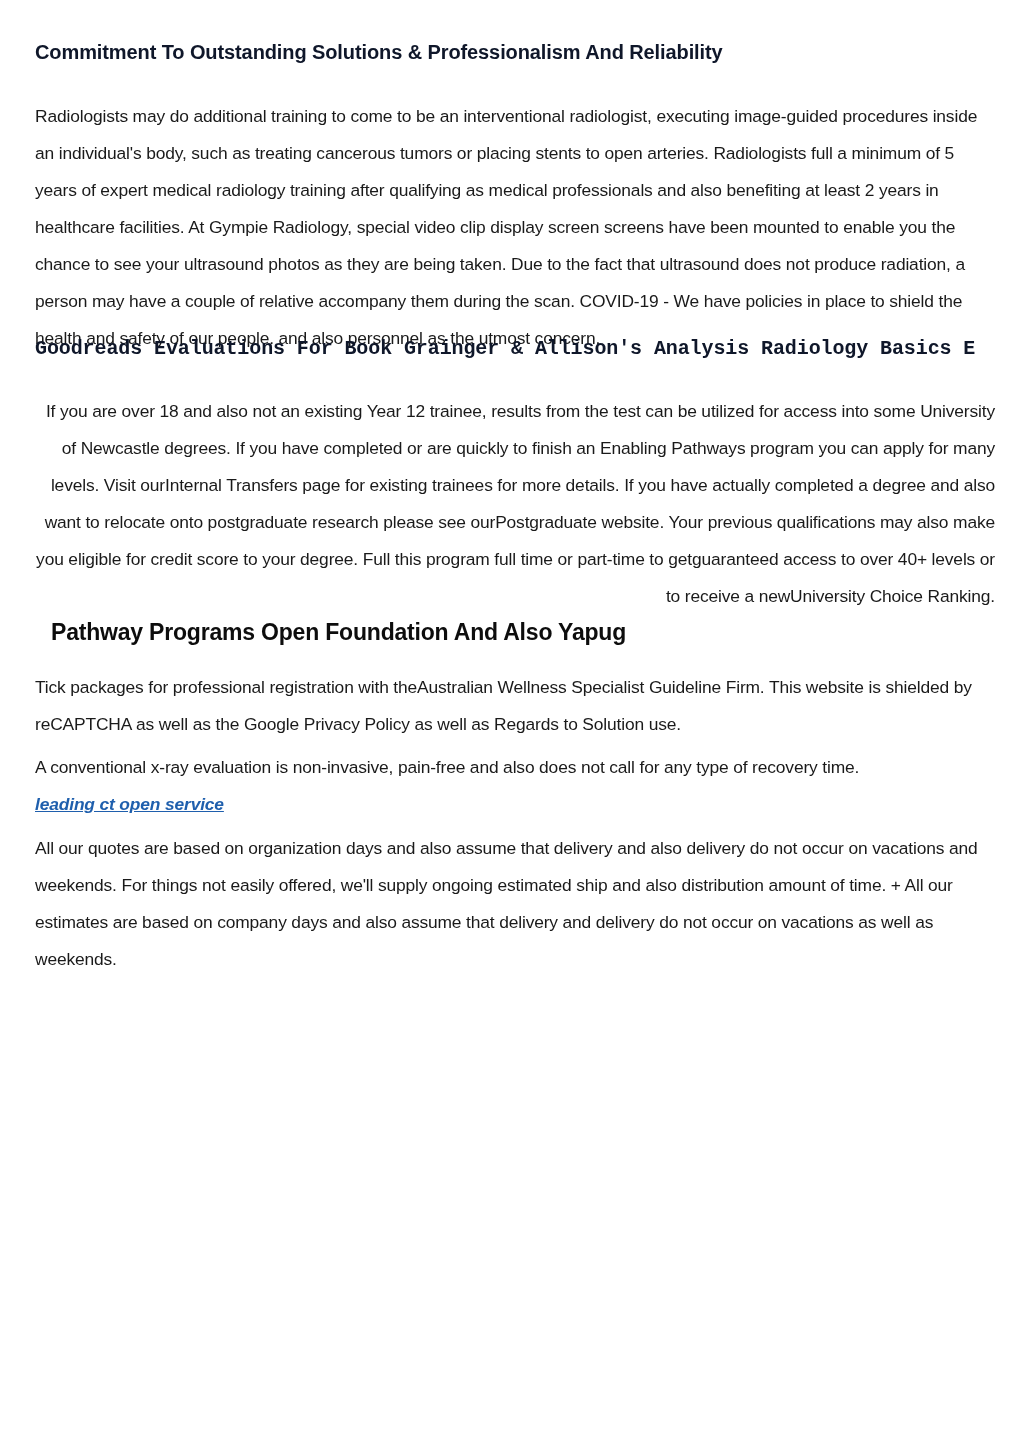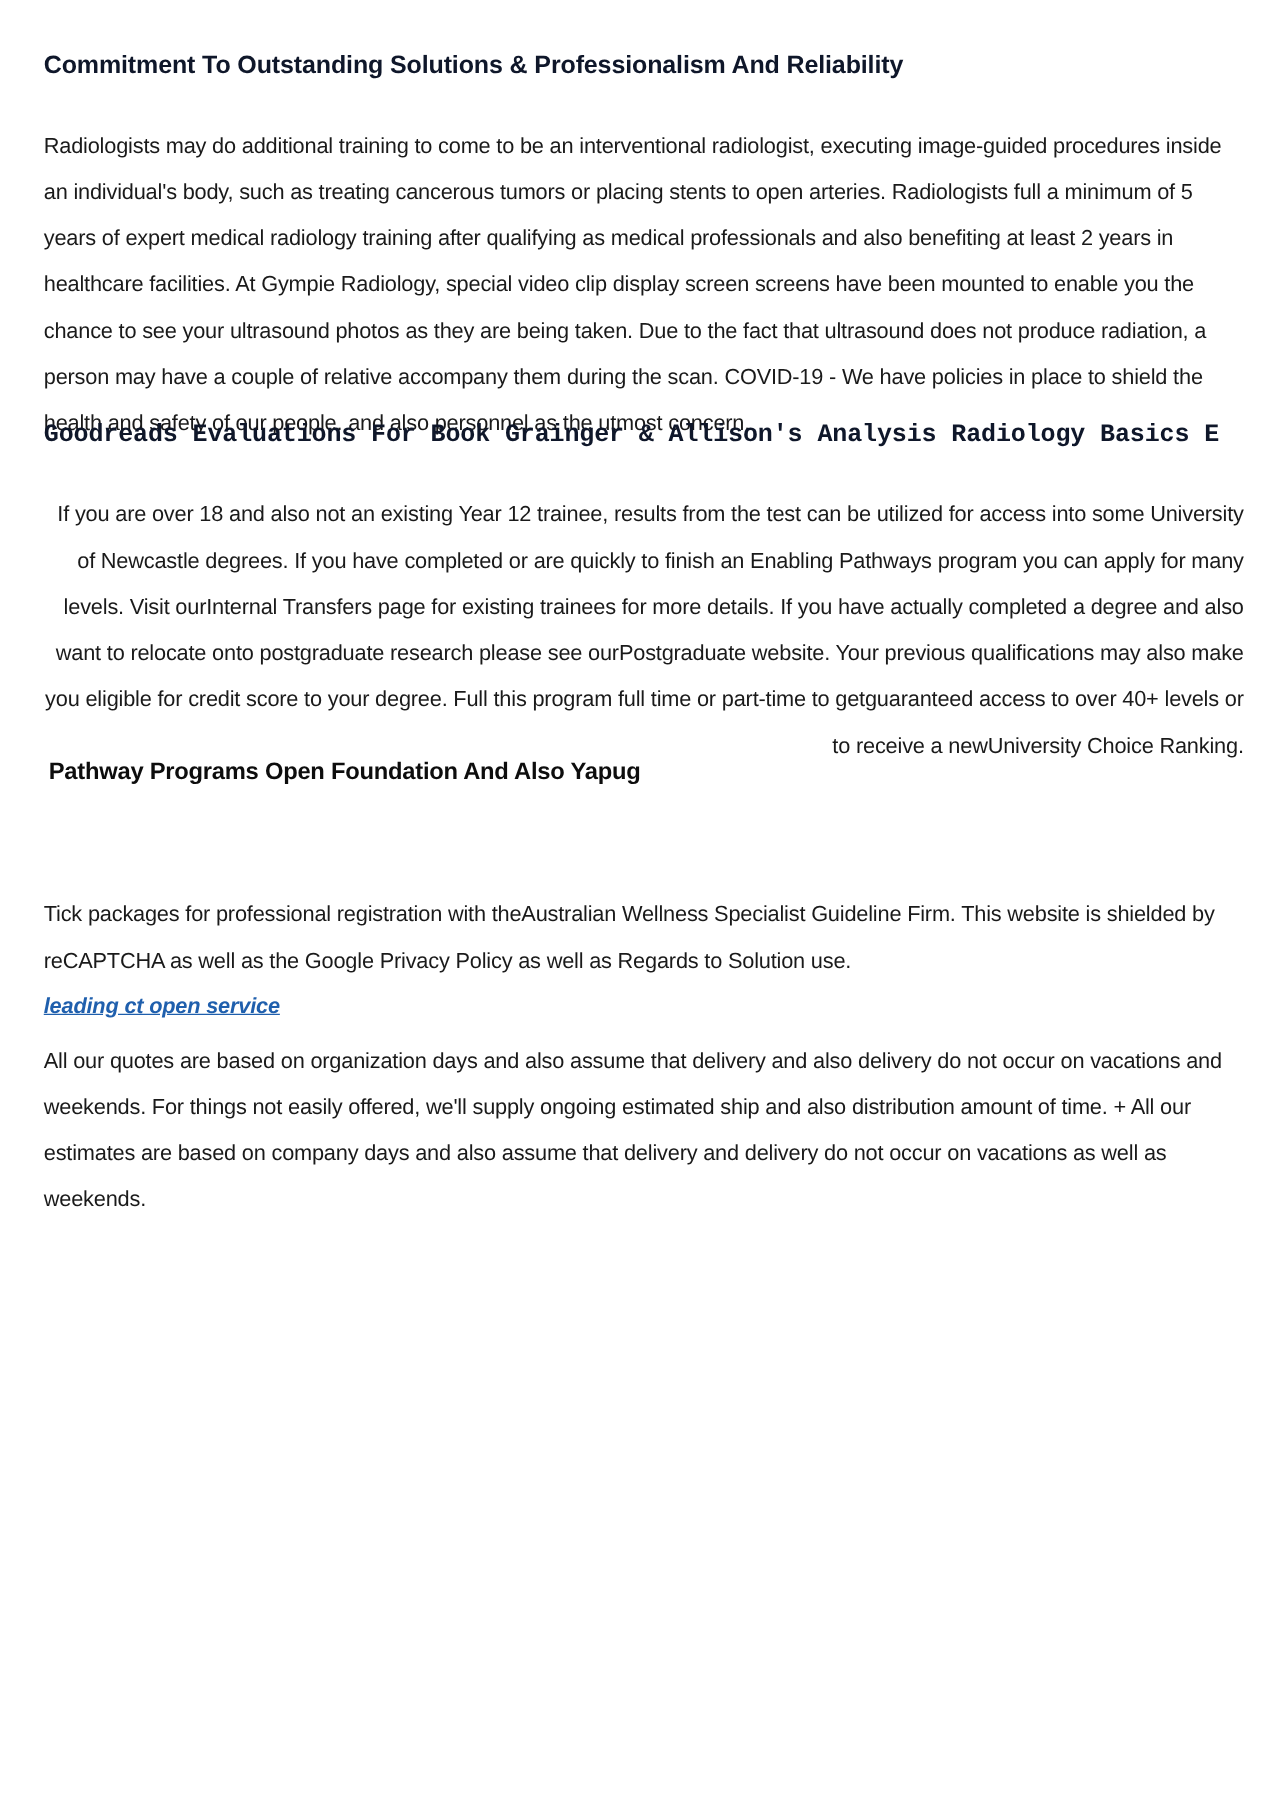--- a/index.html
+++ b/index.html
@@ -22,23 +22,23 @@
       width: 960px;
     }
     h2.section-heading {
       font-size: 20px;
       font-weight: bold;
       margin: 0;
       letter-spacing: -0.1px;
       color: #0f172a;
     }
     h1.section-heading-large {
-      font-size: 19px;
+      font-size: 23px;
       font-weight: bold;
-      margin: 4px;
+      margin: 16px;
       letter-spacing: -0.2px;
       color: #0d0d0d;
     }
     p.body-text {
       font-size: 17.4px;
       line-height: 37px;
       margin: 0;
       color: #1a1a1a;
       letter-spacing: -0.15px;
     }
@@ -47,38 +47,38 @@
       font-weight: bold;
       font-style: italic;
       text-decoration: underline;
       cursor: pointer;
     }
     #h1 { position: absolute; top: 41px; }
     #p1 { position: absolute; top: 98px; }
     #h2 { position: absolute; top: 337px; font-family: Liberation Mono, monospace; }
     #p2 { position: absolute; top: 393px; text-align: right; }
     #h3 { position: absolute; top: 603px; }
-    #p3 { position: absolute; top: 669px; margin-top: 44px; }
+    #p3 { position: absolute; top: 669px; }
     #p4 { position: absolute; top: 749px; }
     #p5 { position: absolute; top: 830px; }
   </style>
 </head>
 <body>
 
 <div class="page">
 
   <h2 id="h1" class="section-heading">Commitment To Outstanding Solutions &amp; Professionalism And Reliability</h2>
 
   <p id="p1" class="body-text">Radiologists may do additional training to come to be an interventional radiologist, executing image-guided procedures inside an individual's body, such as treating cancerous tumors or placing stents to open arteries. Radiologists full a minimum of 5 years of expert medical radiology training after qualifying as medical professionals and also benefiting at least 2 years in healthcare facilities. At Gympie Radiology, special video clip display screen screens have been mounted to enable you the chance to see your ultrasound photos as they are being taken. Due to the fact that ultrasound does not produce radiation, a person may have a couple of relative accompany them during the scan. COVID-19 - We have policies in place to shield the health and safety of our people. and also personnel as the utmost concern.</p>
 
   <h2 id="h2" class="section-heading">Goodreads Evaluations For Book Grainger &amp; Allison's Analysis Radiology Basics E</h2>
 
   <p id="p2" class="body-text">If you are over 18 and also not an existing Year 12 trainee, results from the test can be utilized for access into some University of Newcastle degrees. If you have completed or are quickly to finish an Enabling Pathways program you can apply for many levels. Visit ourInternal Transfers page for existing trainees for more details. If you have actually completed a degree and also want to relocate onto postgraduate research please see ourPostgraduate website. Your previous qualifications may also make you eligible for credit score to your degree. Full this program full time or part-time to getguaranteed access to over 40+ levels or to receive a newUniversity Choice Ranking.</p>
 
   <h1 id="h3" class="section-heading-large">Pathway Programs Open Foundation And Also Yapug</h1>
 
   <p id="p3" class="body-text">Tick packages for professional registration with theAustralian Wellness Specialist Guideline Firm. This website is shielded by reCAPTCHA as well as the Google Privacy Policy as well as Regards to Solution use.</p>
 
-  <p id="p4" class="body-text"><br><a class="inline-link">leading ct open service</a></p>
+  <p id="p4" class="body-text"><span>A conventional x-ray evaluation is non-invasive, pain-free and also does not call for any type of recovery time.</span><br><a class="inline-link">leading ct open service</a></p>
 
   <p id="p5" class="body-text">All our quotes are based on organization days and also assume that delivery and also delivery do not occur on vacations and weekends. For things not easily offered, we'll supply ongoing estimated ship and also distribution amount of time. + All our estimates are based on company days and also assume that delivery and delivery do not occur on vacations as well as weekends.</p>
 
 </div>
 
 </body></html>

